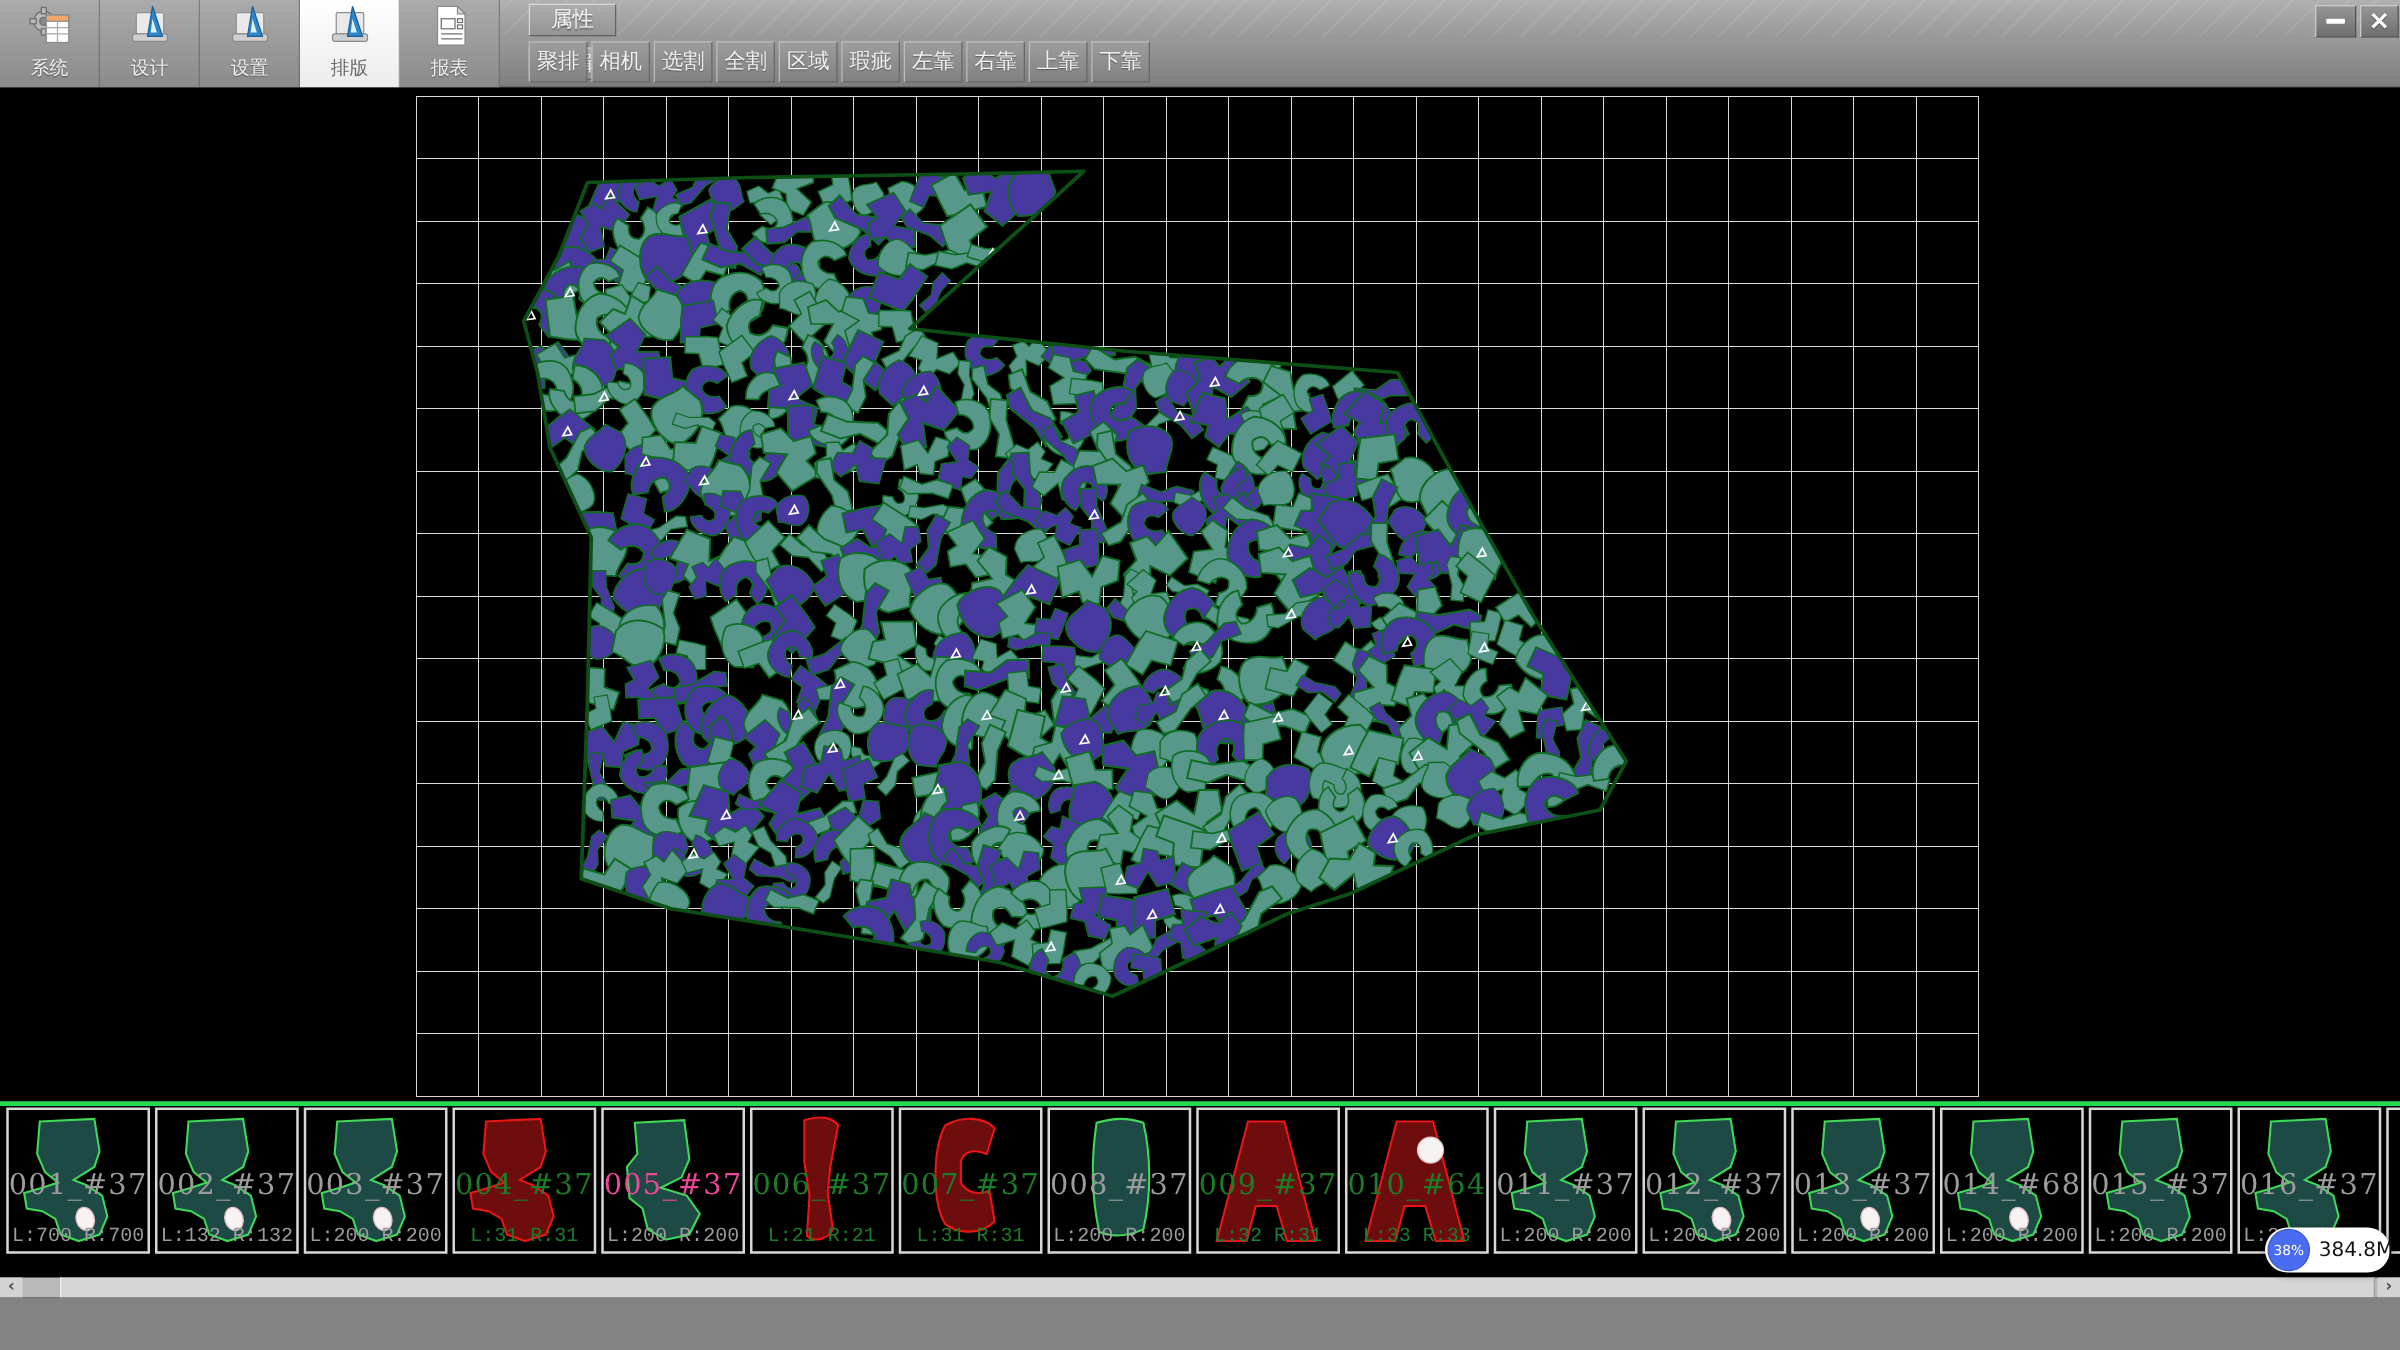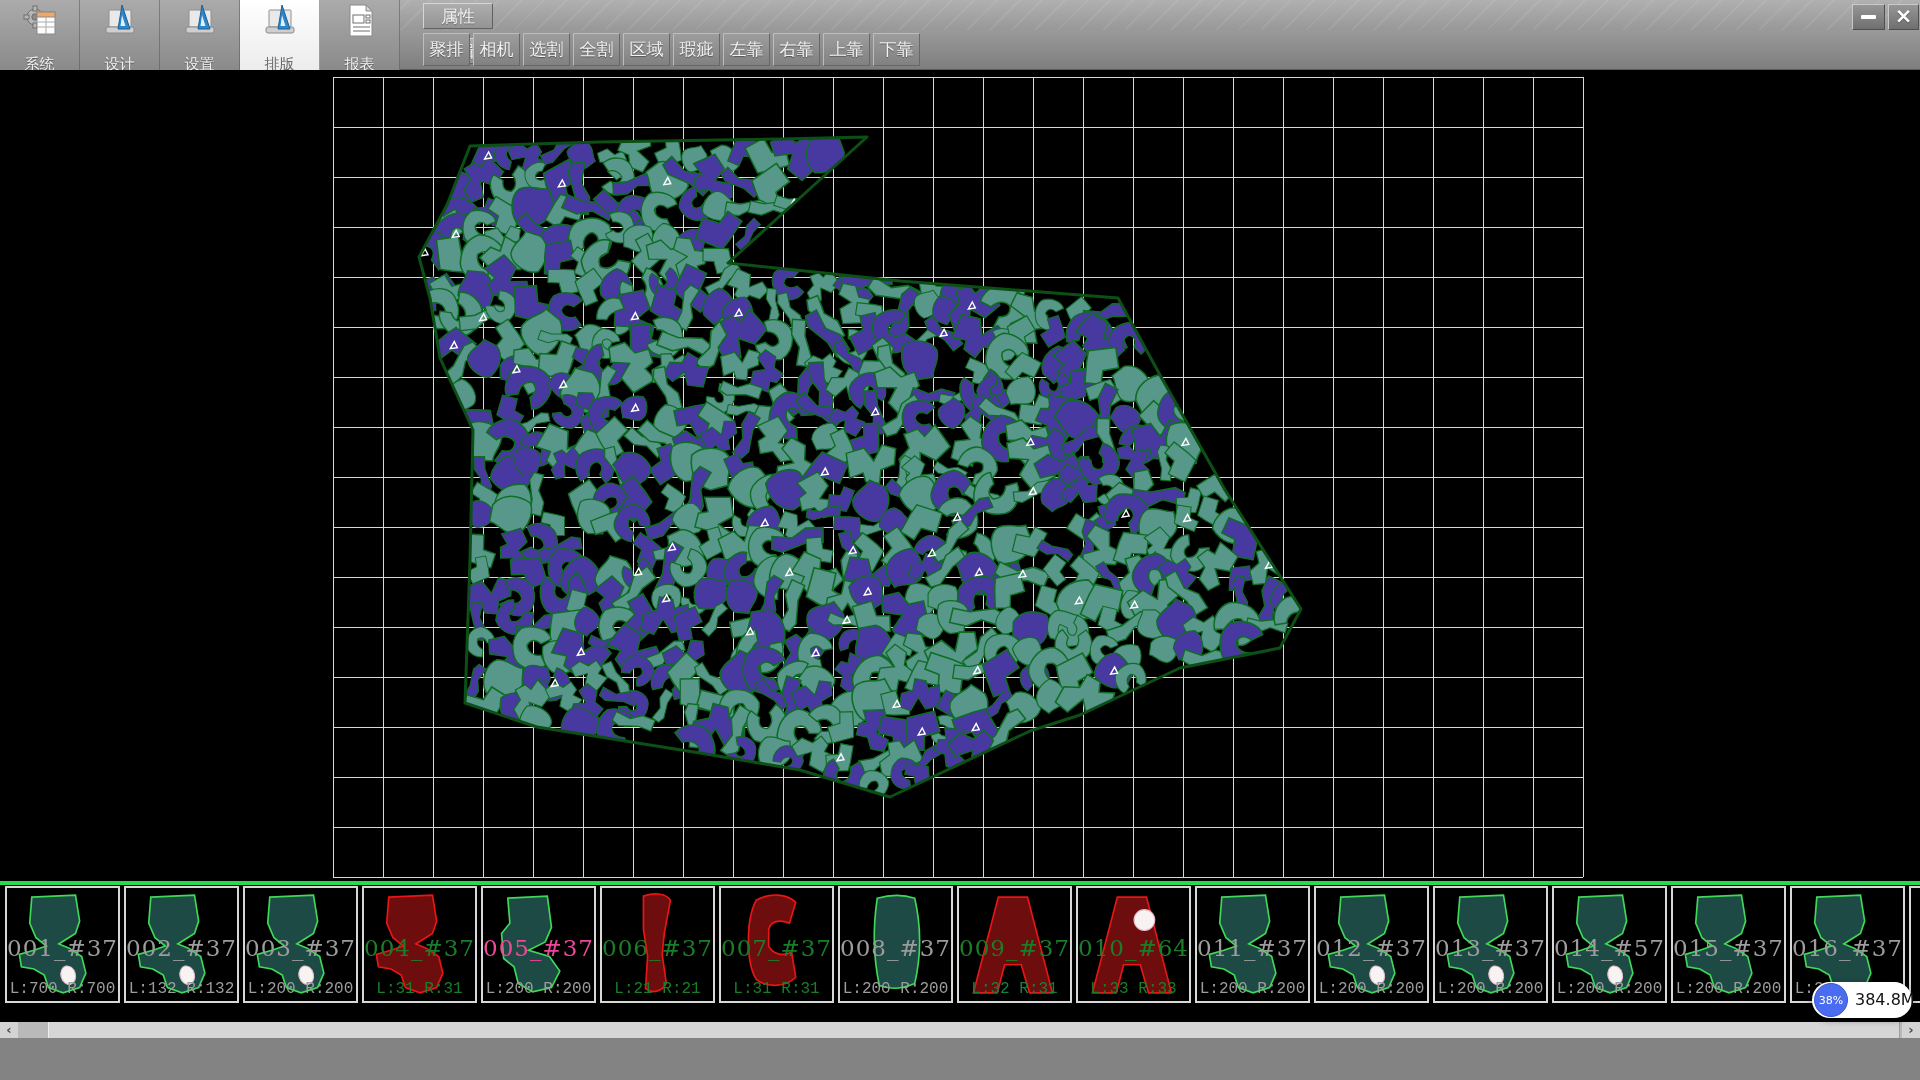--- a/index.html
+++ b/index.html
@@ -12,21 +12,21 @@
     background:linear-gradient(#b0b0b0,#989898);
     background-image:repeating-linear-gradient(135deg,rgba(255,255,255,.07) 0 2px,rgba(0,0,0,0) 2px 16px),linear-gradient(#b0b0b0,#989898);}
   .toolbar .band-bottom{position:absolute;left:0;top:30px;width:1920px;height:40px;
     background:linear-gradient(#9a9a9a,#7e7e7e);border-bottom:1px solid #5c5c5c;}
 
   .nav{position:absolute;left:0;top:0;height:70px;display:flex;}
   .nav-btn{position:relative;width:80px;height:70px;display:flex;flex-direction:column;align-items:center;
     justify-content:flex-start;padding-top:2px;border-right:1px solid rgba(90,90,90,.55);
     background:linear-gradient(#ababab,#8a8a8a);cursor:default;}
   .nav-btn.active{background:linear-gradient(#ffffff,#ececec);}
-  .nav-btn .nav-label{font-size:15px;color:#f1f1f1;text-shadow:0 1px 1px rgba(0,0,0,.45);margin-top:11px;}
+  .nav-btn .nav-label{font-size:15px;color:#f1f1f1;text-shadow:0 1px 1px rgba(0,0,0,.45);margin-top:1px;}
   .nav-btn.active .nav-label{color:#6a6a6a;text-shadow:none;}
   .nav-icon{width:36px;height:38px;}
 
   .menu-row1{position:absolute;left:423px;top:3px;display:flex;gap:9px;flex-direction:column;}
   .menu-tab{width:70px;height:26px;line-height:24px;text-align:center;font-size:17px;color:#f5f5f5;
     text-shadow:0 1px 1px rgba(0,0,0,.35);background:linear-gradient(#adadad,#949494);
     border:1px solid;border-color:#d6d6d6 #616161 #616161 #d6d6d6;cursor:default;}
   .menu-row2{position:absolute;left:423px;top:33px;display:flex;gap:3px;}
   .tool-btn{width:47px;height:33px;line-height:31px;text-align:center;font-size:17px;color:#f2f2f2;
     text-shadow:0 1px 1px rgba(0,0,0,.4);background:linear-gradient(#9d9d9d,#818181);
@@ -916,21 +916,21 @@
         <ellipse cx="55" cy="80" rx="7" ry="9" transform="rotate(-15 55 80)" fill="#f7f3f3" stroke="#e3bcc6"></ellipse>
      </svg>
      <div class="thumb-id" style="color:#9c9c9c">013_#37</div>
      <div class="thumb-lr" style="color:#9c9c9c">L:200 R:200</div>
     </div>
     <div class="thumb-cell" style="left: 1552px;">
       <svg width="104" height="110" viewBox="0 0 100 102">
        <path d="M20,5 L62,3 L66,28 L62,40 L46,50 L56,54 L68,62 L72,78 L66,92 L50,97 L36,92 L32,80 L22,74 L10,72 L8,60 L22,56 L34,52 L24,44 L18,30 Z" fill="#1d4a45" stroke="#3fd957" stroke-width="1.6"></path>
         <ellipse cx="55" cy="80" rx="7" ry="9" transform="rotate(-15 55 80)" fill="#f7f3f3" stroke="#e3bcc6"></ellipse>
      </svg>
-     <div class="thumb-id" style="color:#9c9c9c">014_#57</div>
+     <div class="thumb-id" style="color:#9c9c9c">014_#68</div>
      <div class="thumb-lr" style="color:#9c9c9c">L:200 R:200</div>
     </div>
     <div class="thumb-cell" style="left: 1671px;">
       <svg width="104" height="110" viewBox="0 0 100 102">
        <path d="M20,5 L62,3 L66,28 L62,40 L46,50 L56,54 L68,62 L72,78 L66,92 L50,97 L36,92 L32,80 L22,74 L10,72 L8,60 L22,56 L34,52 L24,44 L18,30 Z" fill="#1d4a45" stroke="#3fd957" stroke-width="1.6"></path>
      </svg>
      <div class="thumb-id" style="color:#9c9c9c">015_#37</div>
      <div class="thumb-lr" style="color:#9c9c9c">L:200 R:200</div>
     </div>
     <div class="thumb-cell" style="left: 1790px;">

